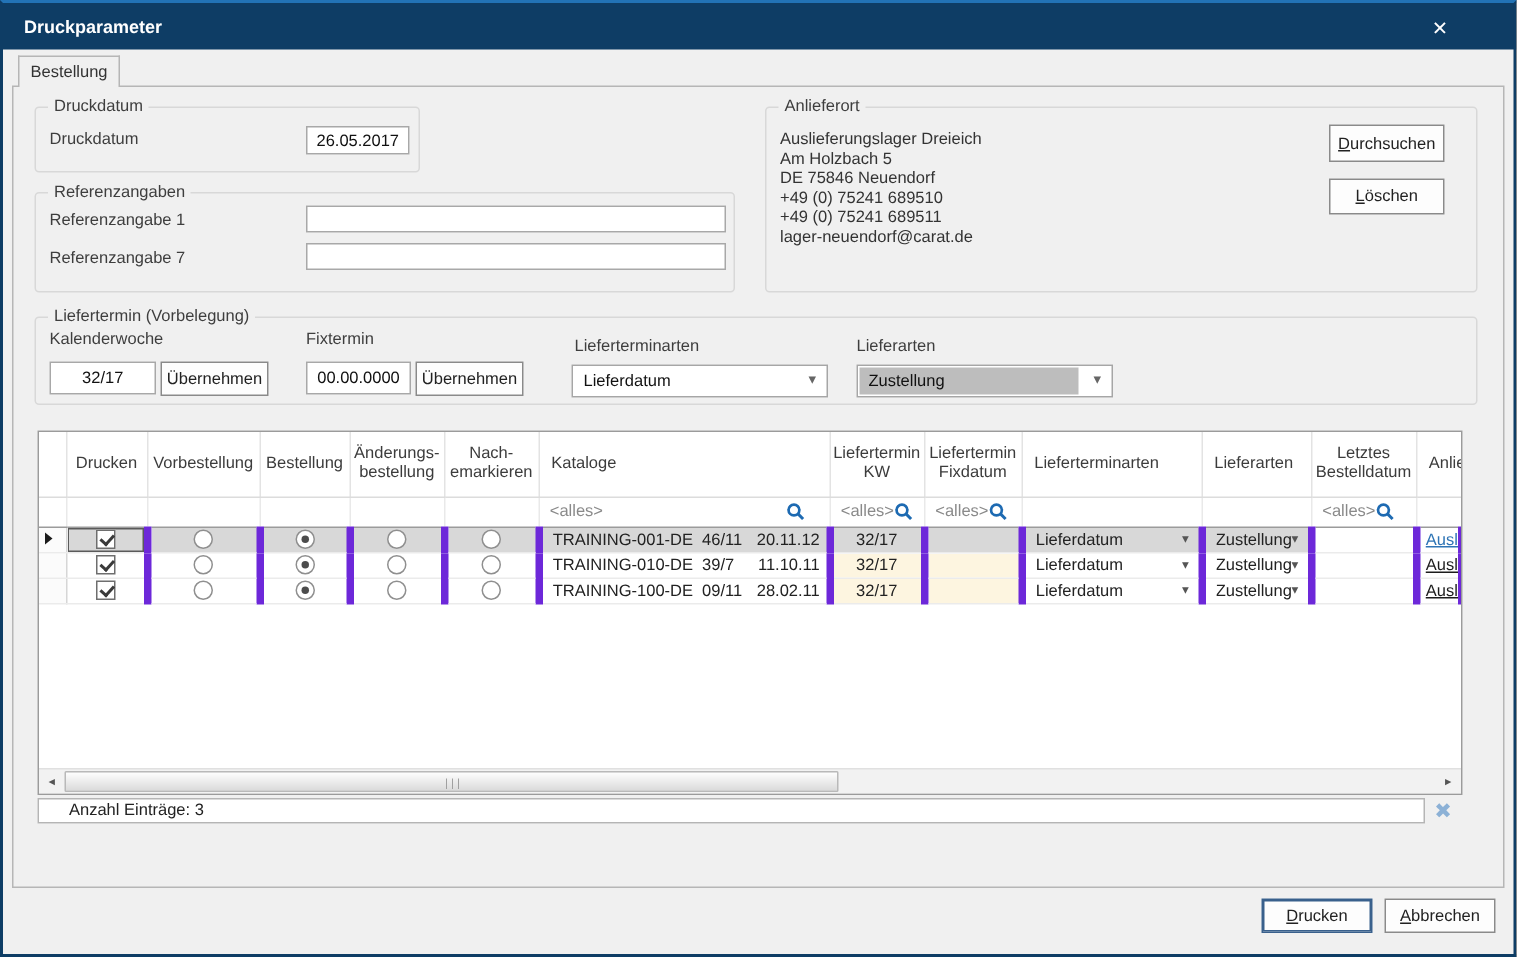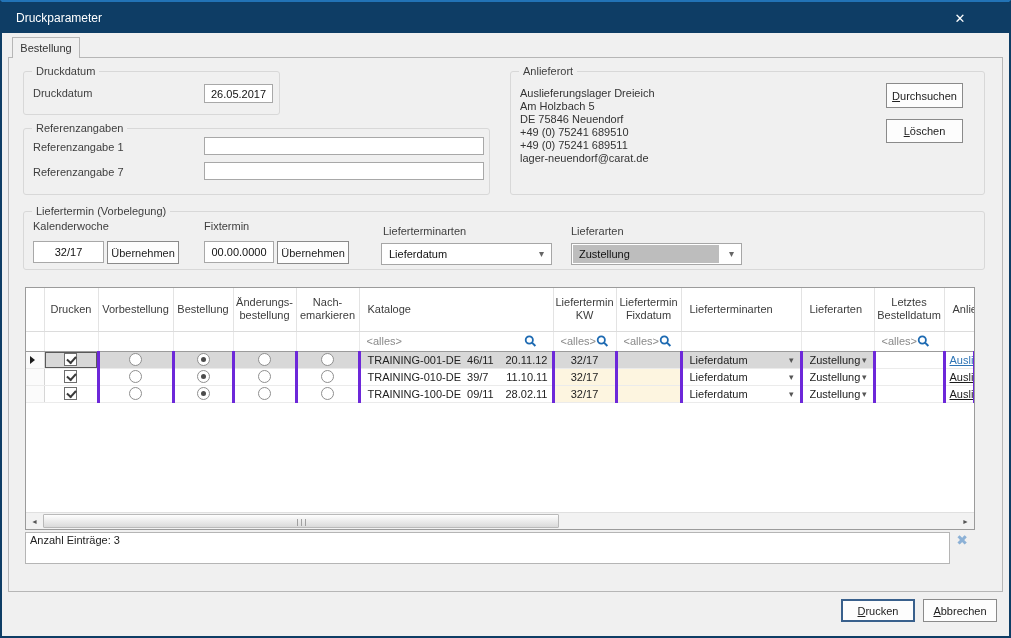--- a/index.html
+++ b/index.html
@@ -4,21 +4,21 @@
 <style>
   * { box-sizing: border-box; margin: 0; padding: 0; }
   html,body { background:#555; }
   body { font-family: "Liberation Sans", "DejaVu Sans", sans-serif; font-size: 11px; color:#222; }
 
   .window { position:relative; width:1011px; height:638px; background:#f0f0f0; overflow:hidden; }
   .frame { position:absolute; inset:0; border:2px solid #0e3d65; border-top-color:#2273b6; pointer-events:none; z-index:60; }
 
   
   .titlebar { position:absolute; left:0; top:0; width:100%; height:33px; background:#0e3d65; border-top:2px solid #2273b6; }
-  .title-text { position:absolute; left:16px; top:9px; color:#fff; font-size:12px; font-weight:normal;text-align:center; }
+  .title-text { position:absolute; left:16px; top:9px; color:#fff; font-size:12px; font-weight:bold;text-align:center; }
   .close-btn { position:absolute; left:946px; top:7px; width:28px; height:19px; color:#fff; font-size:13px; text-align:center; line-height:19px; cursor:pointer; }
 
   
   .tab { position:absolute; left:12px; top:37px; width:68px; height:21px; background:#f0f0f0; border:1px solid #b6b6b6; border-bottom:none; z-index:2; text-align:center; line-height:20px; color:#333; }
   .tabpage { position:absolute; left:8px; top:57px; width:995px; height:535px; border:1px solid #b6b6b6; background:#f0f0f0; z-index:1; }
 
   
   .group { position:absolute; border:1px solid #d8d8d8; border-radius:3px; z-index:3; }
   .glabel { position:absolute; top:-7px; left:8px; background:#f0f0f0; padding:0 4px; line-height:13px; color:#3e3e3e; white-space:nowrap; }
   .flabel { position:absolute; color:#3e3e3e; line-height:13px; white-space:nowrap; }
@@ -41,21 +41,21 @@
   
   .grid { position:absolute; left:25px; top:287px; width:950px; height:243px; border:1px solid #9b9b9b; background:#fff; z-index:3; overflow:hidden; }
   table.g { border-collapse:collapse; table-layout:fixed; width:948px; }
   table.g td, table.g th { overflow:hidden; white-space:nowrap; font-weight:normal; padding:0; }
   tr.ghead th { height:43px; color:#3c3c3c; text-align:center; vertical-align:middle; white-space:pre-line; line-height:13px; border-right:1px solid #e3e3e3; border-bottom:1px solid #dcdcdc; background:#fff; }
   tr.ghead th.h-left { text-align:left; padding-left:8px; }
   tr.gfilter td { height:20px; border-right:1px solid #e9e9e9; border-bottom:1px solid #9b9b9b; background:#fff; }
   .fcell { display:flex; align-items:center; height:100%; padding:0 16px 0 7px; }
   .fcell .ftext { color:#8a8a8a; flex:1 1 auto; }
   .fcell svg { flex:0 0 auto; }
-  tr.grow td { height:17px; border-right:3px solid #6d28d9; border-bottom:1px solid #ebebeb; vertical-align:middle; }
+  tr.grow td { height:17px; border-right:5px solid #6d28d9; border-bottom:1px solid #ebebeb; vertical-align:middle; }
   td.c-rowhdr { background:#fbfbfb; border-right:1px solid #d6d6d6 !important; }
   .rowarrow { display:none; margin-left:4px; width:0; height:0; border-left:5px solid #1c1c1c; border-top:4px solid transparent; border-bottom:4px solid transparent; }
   .rowarrow.show { display:inline-block; }
   td.c-center { text-align:center; }
   td.c-kw, td.c-fix { background:#fdf5e0; text-align:center; }
   tr.selected td { background:#d8d8d8; }
   tr.selected td.c-rowhdr { background:#fbfbfb; }
   tr.selected td.c-kw, tr.selected td.c-fix { background:#d8d8d8; }
   tr.selected td.c-letzt, tr.selected td.c-link { background:#fff; }
   td.focus { box-shadow: inset 0 0 0 1px #5a5a5a; }
@@ -73,21 +73,21 @@
   tr.selected td.c-link a { color:#2e74b5; }
 
   
   .hscroll { position:absolute; left:0; right:0; bottom:0; height:17px; background:#f2f2f2; border-top:1px solid #e0e0e0; display:flex; }
   .sb-btn { width:17px; height:16px; display:flex; align-items:center; justify-content:center; color:#555; font-size:7px; cursor:pointer; flex:0 0 auto; }
   .sb-track { position:relative; flex:1 1 auto; }
   .sb-thumb { position:absolute; left:0; top:1px; width:516px; height:14px; background:linear-gradient(#fefefe,#dadada); border:1px solid #b9b9b9; border-radius:1px; cursor:pointer; }
   .sb-grip { position:absolute; left:50%; top:4px; width:9px; height:7px; margin-left:-4px; background:repeating-linear-gradient(90deg,#a0a0a0 0 1px,transparent 1px 4px); }
 
   
-  .statusbar { position:absolute; left:25px; top:532px; width:925px; height:32px; background:#fff; border:1px solid #b5b5b5; line-height:15px; padding-left:4px; color:#222; z-index:3; }
+  .statusbar { position:absolute; left:25px; top:532px; width:925px; height:17px; background:#fff; border:1px solid #b5b5b5; line-height:15px; padding-left:20px; color:#222; z-index:3; }
   .clear-x { position:absolute; left:952px; top:531px; width:20px; height:18px; color:#8cb1d6; font-size:14px; font-weight:bold; text-align:center; line-height:18px; cursor:pointer; z-index:3; }
 </style>
 </head>
 <body>
 
 <div class="window">
 
   <div class="titlebar">
     <span class="title-text">Druckparameter</span>
     <span class="close-btn">✕</span>

